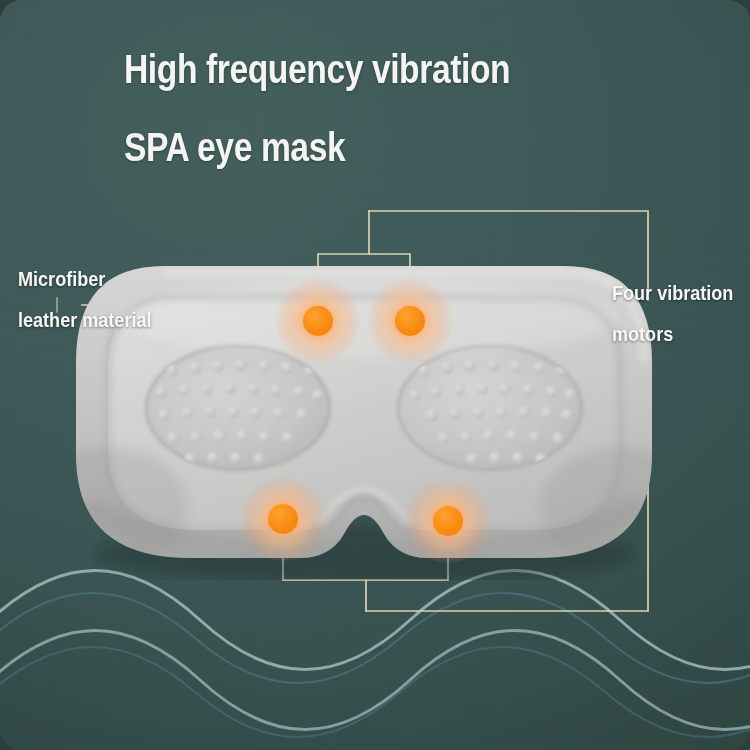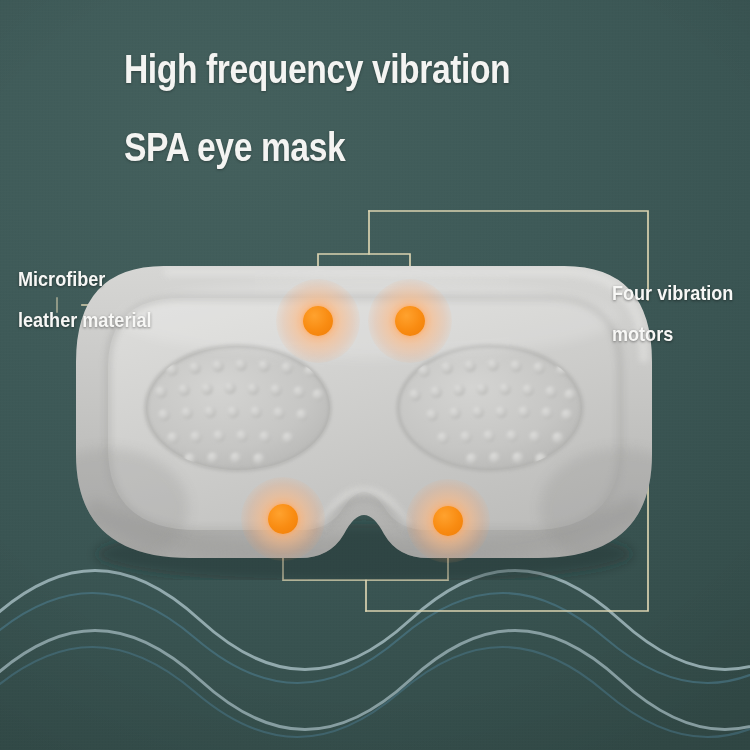--- a/index.html
+++ b/index.html
@@ -5,20 +5,21 @@
 <style>
   html,body{margin:0;padding:0;background:#2c3f3d;}
   *{box-sizing:border-box;}
 
   #stage{
     position:relative;
     width:750px;height:750px;
     overflow:hidden;
     font-family:"Liberation Sans","DejaVu Sans",sans-serif;
     background:#3e5a58;
+    border-radius:22px;
   }
 
   
   .bg-base{
     position:absolute;inset:0;
     background:
       radial-gradient(115% 95% at 30% 18%, #44605d 0%, #3e5a58 38%, #3a5553 62%, #324a47 100%);
   }
   .bg-vignette{
     position:absolute;inset:0;

